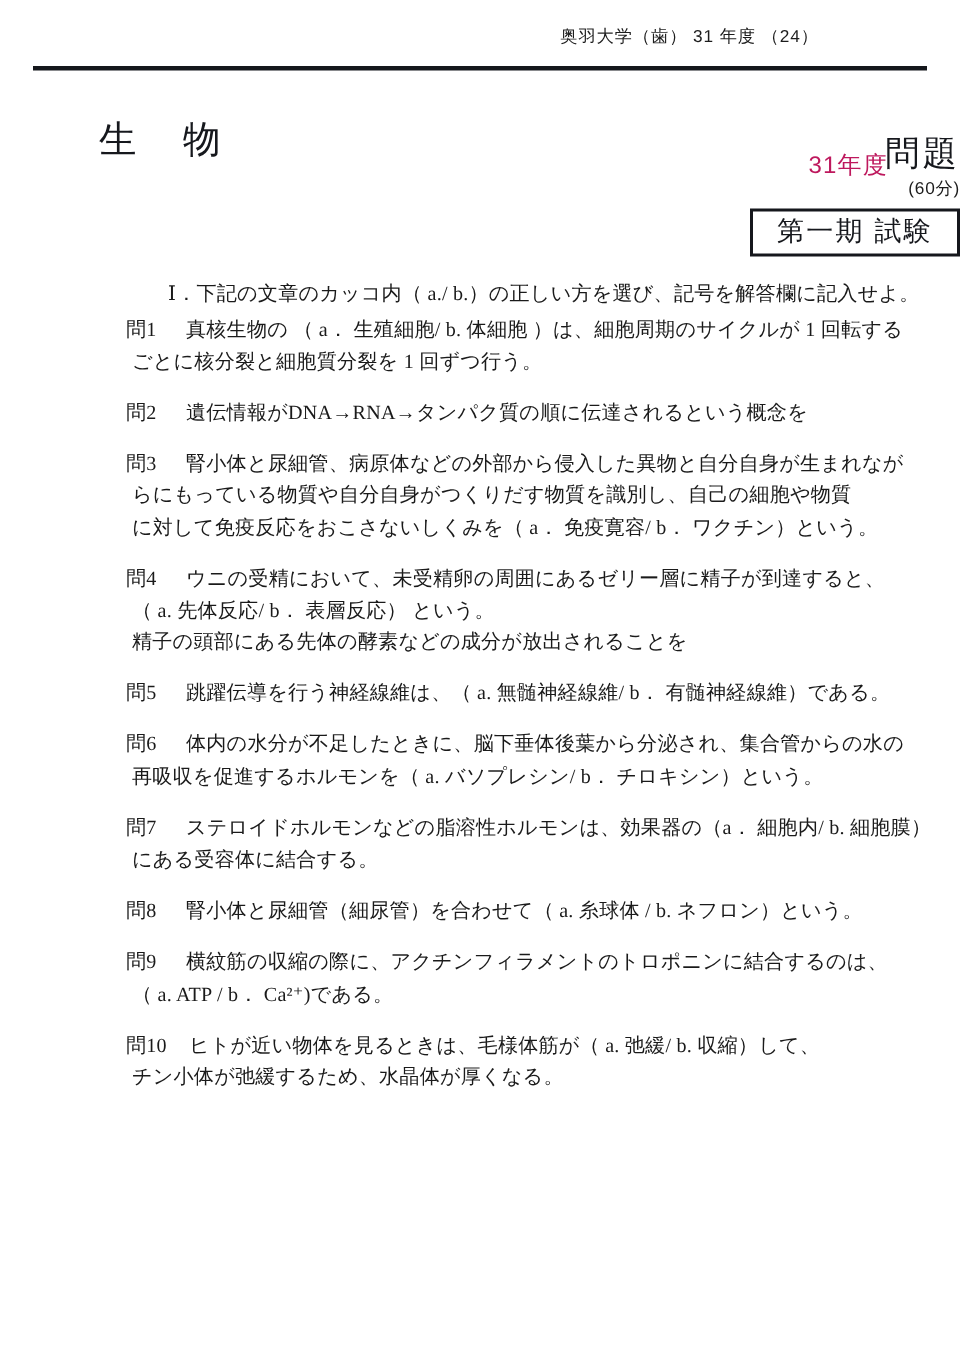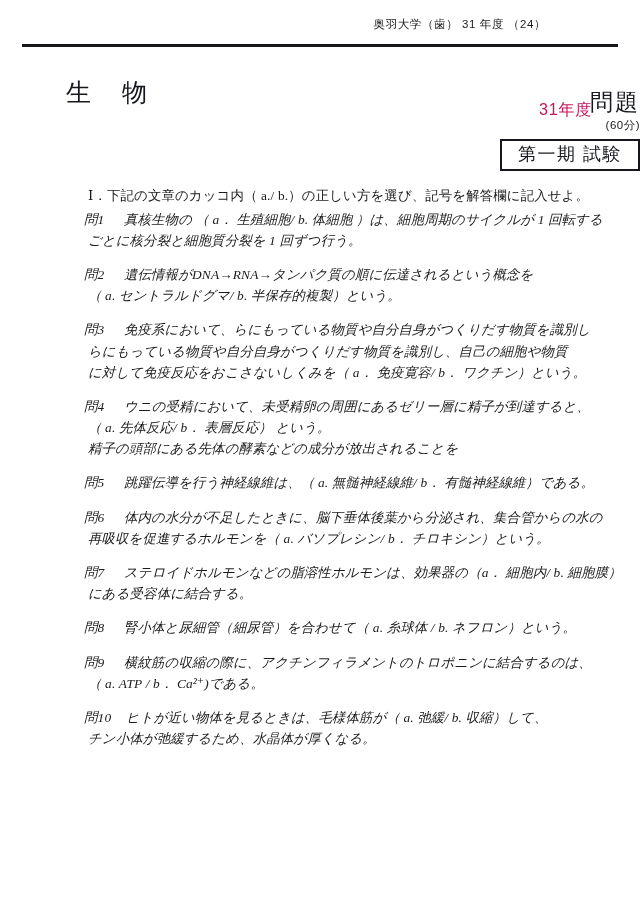--- a/index.html
+++ b/index.html
@@ -102,28 +102,27 @@
     position: absolute;
     top: 186px;
     left: 0;
     width: 640px;
   }
   .instruction {
     font-size: 13.4px;
     line-height: 1.55;
     letter-spacing: 0.15px;
     margin: 0 0 2px 0;
-    padding-left: 88px;
+    padding-left: 112px;
     padding-right: 24px;
     text-indent: 0;
   }
   .q {
     margin: 0;
     padding: 0 14px 0 0;
-    font-style: italic;
   }
   .q + .q { margin-top: 13px; }
 
   .q-line {
     font-size: 13.4px;
     line-height: 1.58;
     letter-spacing: 0.15px;
     white-space: nowrap;
     padding-left: 88px;
   }
@@ -160,24 +159,23 @@
 
   <div class="body-block">
     <div class="instruction">Ⅰ．下記の文章のカッコ内（ a./ b.）の正しい方を選び、記号を解答欄に記入せよ。</div>
     <div id="questions-container">
         <div class="q">
           <div class="q-line first"><span class="q-head">問1</span><span>真核生物の （ a． 生殖細胞/ b. 体細胞 ）は、細胞周期のサイクルが 1 回転する</span></div>
           <div class="q-line"><span>ごとに核分裂と細胞質分裂を 1 回ずつ行う。</span></div>
         </div>
         <div class="q">
           <div class="q-line first"><span class="q-head">問2</span><span>遺伝情報がDNA→RNA→タンパク質の順に伝達されるという概念を</span></div>
-          <div class="q-line"><span>（ a. セントラルドグマ/ b. 半保存的複製）という。</span></div>
-        </div>
-        <div class="q">
-          <div class="q-line first"><span class="q-head">問3</span><span>免疫系において、らにもっている物質や自分自身がつくりだす物質を識別し</span></div>
+        </div>
+        <div class="q">
+          <div class="q-line first"><span class="q-head">問3</span><span>腎小体と尿細管、病原体などの外部から侵入した異物と自分自身が生まれなが</span></div>
           <div class="q-line"><span>らにもっている物質や自分自身がつくりだす物質を識別し、自己の細胞や物質</span></div>
           <div class="q-line"><span>に対して免疫反応をおこさないしくみを（ a． 免疫寛容/ b． ワクチン）という。</span></div>
         </div>
         <div class="q">
           <div class="q-line first"><span class="q-head">問4</span><span>ウニの受精において、未受精卵の周囲にあるゼリー層に精子が到達すると、</span></div>
           <div class="q-line"><span>（ a. 先体反応/ b． 表層反応） という。</span></div>
           <div class="q-line"><span>精子の頭部にある先体の酵素などの成分が放出されることを</span></div>
         </div>
         <div class="q">
           <div class="q-line first"><span class="q-head">問5</span><span>跳躍伝導を行う神経線維は、（ a. 無髄神経線維/ b． 有髄神経線維）である。</span></div>

